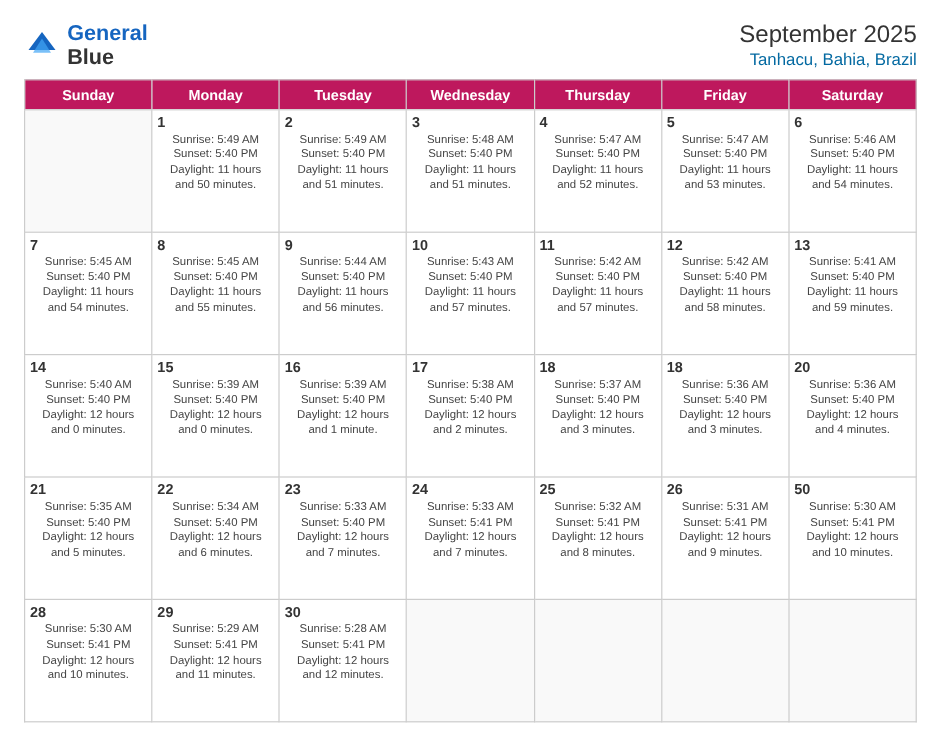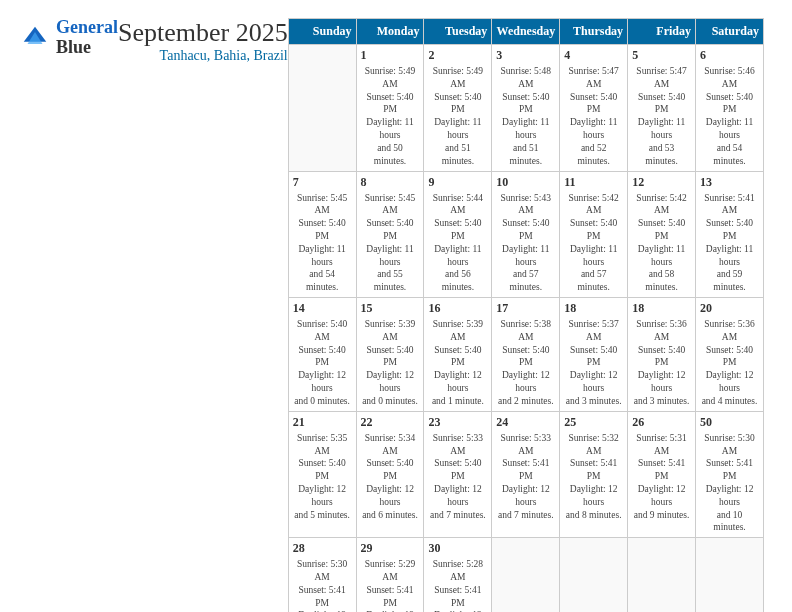--- a/index.html
+++ b/index.html
@@ -8,22 +8,21 @@
       height: 612px;
       font-family: Arial, sans-serif;
       background: #fff;
       overflow: hidden;
     }
     .page {
       width: 784px;
       height: 612px;
       padding: 18px 20px 10px 20px;
       display: flex;
-      flex-direction: row;
-      font-family: Liberation Serif, serif;
+      flex-direction: column;
     }
     .header {
       display: flex;
       justify-content: space-between;
       align-items: flex-start;
       margin-bottom: 8px;
     }
     .logo {
       display: flex;
       align-items: center;
@@ -39,42 +38,42 @@
       color: #1565c0;
     }
     .logo-icon {
       width: 30px;
       height: 30px;
     }
     .title-block {
       text-align: right;
     }
     .month-title {
-      font-size: 26px;
+      font-size: 20px;
       color: #333;
       font-weight: normal;
     }
     .subtitle {
       font-size: 14px;
       color: #0369a1;
     }
     .calendar {
       flex: 1;
       border: 1px solid #ccc;
       border-collapse: collapse;
       width: 100%;
       table-layout: fixed;
     }
     .calendar th {
-      background: #0369a1;
+      background: #be185d;
       color: #fff;
       font-size: 12px;
       font-weight: bold;
-      padding: 5px 4px;
-      text-align: right;
+      padding: 5px 16px;
+      text-align: center;
       border: 1px solid #ccc;
     }
     .calendar td {
       vertical-align: top;
       border: 1px solid #ccc;
       padding: 3px 4px;
       font-size: 9.5px;
       color: #333;
       height: 78px;
     }

